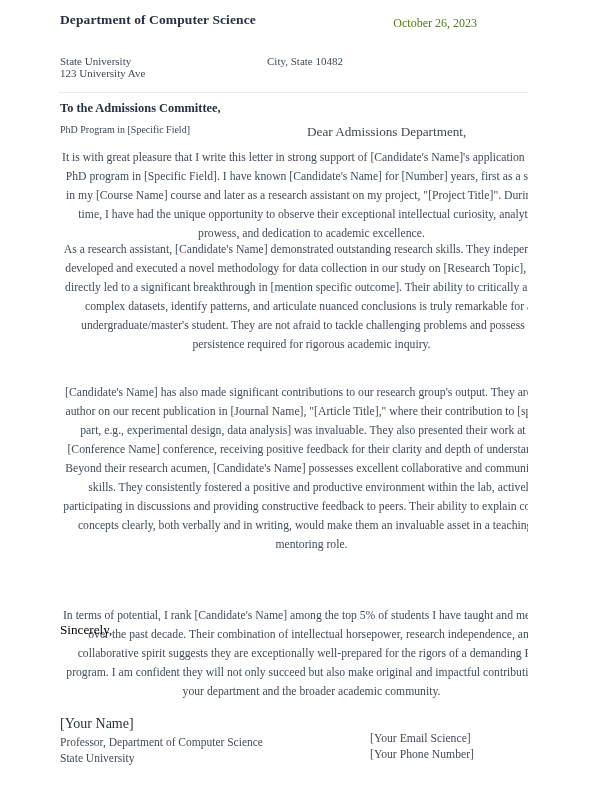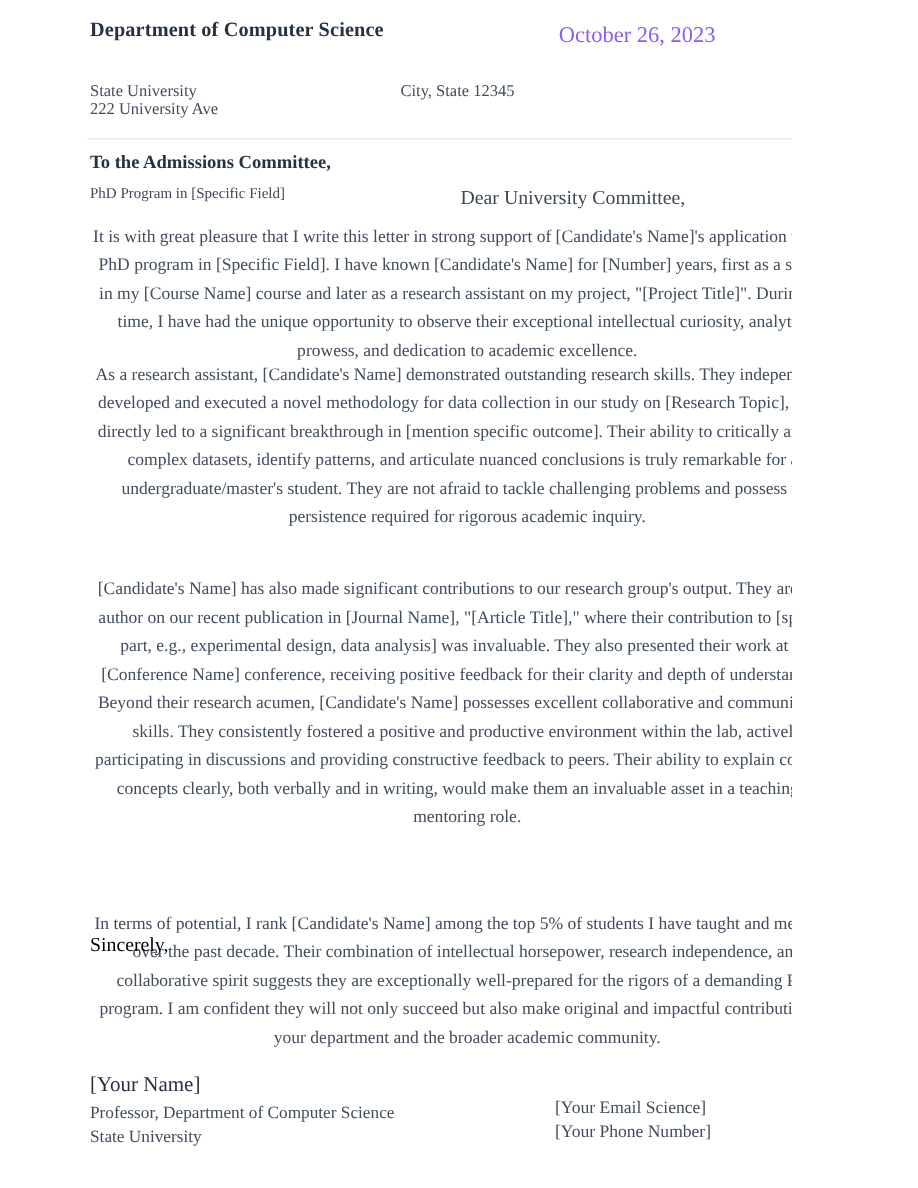--- a/index.html
+++ b/index.html
@@ -22,22 +22,22 @@
     top: 12px;
     font-size: 13.5px;
     font-weight: bold;
     color: #263141;
     letter-spacing: 0.1px;
   }
   .letter-date {
     position: absolute;
     right: 51px;
     top: 16px;
-    font-size: 15px;
-    color: #8b5cf6;
+    font-size: 12px;
+    color: #4d7c0f;
   }
   .addr-left {
     position: absolute;
     left: 60px;
     top: 56px;
     font-size: 11px;
     line-height: 11.5px;
     color: #414c5c;
   }
   .addr-city {
@@ -142,29 +142,29 @@
 </head>
 <body>
 
 <div class="page">
 
   <div class="dept-title">Department of Computer Science</div>
   <div class="letter-date">October 26, 2023</div>
 
   <div class="addr-left">
     <div>State University</div>
-    <div>222 University Ave</div>
+    <div>123 University Ave</div>
   </div>
-  <div class="addr-city">City, State 12345</div>
+  <div class="addr-city">City, State 10482</div>
 
   <div class="divider"></div>
 
   <div class="salutation">To the Admissions Committee,</div>
   <div class="program-line">PhD Program in [Specific Field]</div>
-  <div class="greeting">Dear University Committee,</div>
+  <div class="greeting">Dear Admissions Department,</div>
 
   <p class="body-p p1">It is with great pleasure that I write this letter in strong support of [Candidate's Name]'s application to your PhD program in [Specific Field]. I have known [Candidate's Name] for [Number] years, first as a student in my [Course Name] course and later as a research assistant on my project, "[Project Title]". During this time, I have had the unique opportunity to observe their exceptional intellectual curiosity, analytical prowess, and dedication to academic excellence.</p>
   <p class="body-p p2">As a research assistant, [Candidate's Name] demonstrated outstanding research skills. They independently developed and executed a novel methodology for data collection in our study on [Research Topic], which directly led to a significant breakthrough in [mention specific outcome]. Their ability to critically analyze complex datasets, identify patterns, and articulate nuanced conclusions is truly remarkable for an undergraduate/master's student. They are not afraid to tackle challenging problems and possess the persistence required for rigorous academic inquiry.</p>
   <p class="body-p p3">[Candidate's Name] has also made significant contributions to our research group's output. They are a co-author on our recent publication in [Journal Name], "[Article Title]," where their contribution to [specific part, e.g., experimental design, data analysis] was invaluable. They also presented their work at the [Conference Name] conference, receiving positive feedback for their clarity and depth of understanding. Beyond their research acumen, [Candidate's Name] possesses excellent collaborative and communication skills. They consistently fostered a positive and productive environment within the lab, actively participating in discussions and providing constructive feedback to peers. Their ability to explain complex concepts clearly, both verbally and in writing, would make them an invaluable asset in a teaching or mentoring role.</p>
   <p class="body-p p4">In terms of potential, I rank [Candidate's Name] among the top 5% of students I have taught and mentored over the past decade. Their combination of intellectual horsepower, research independence, and collaborative spirit suggests they are exceptionally well-prepared for the rigors of a demanding PhD program. I am confident they will not only succeed but also make original and impactful contributions to your department and the broader academic community.</p>
 
   <div class="closing">Sincerely,</div>
 
   <div class="sig-name">[Your Name]</div>
   <div class="sig-title">Professor, Department of Computer Science</div>

